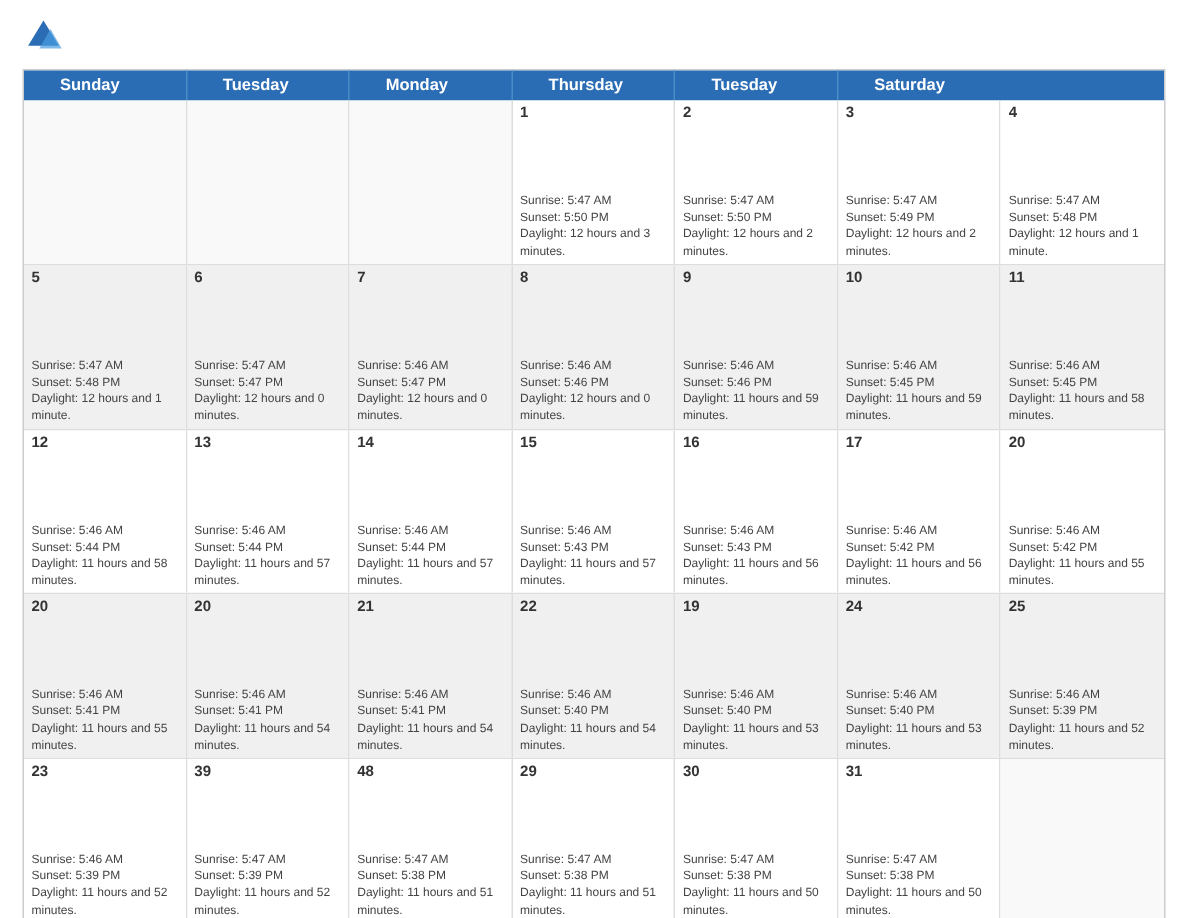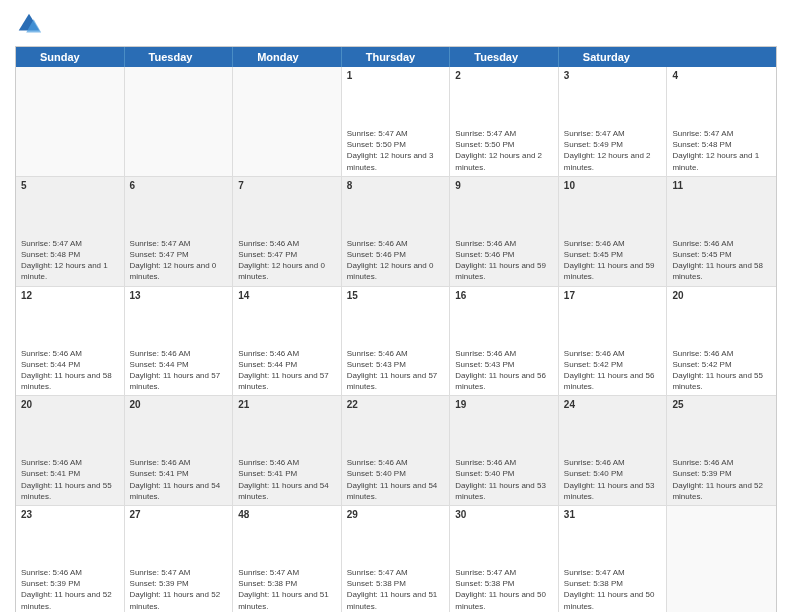--- a/index.html
+++ b/index.html
@@ -301,21 +301,21 @@
           </div>
         </div>
         <div class="cal-row">
           <div class="cal-cell">
             <span class="day-num">23</span>
             <div class="cell-text" style="white-space: pre-line;">Sunrise: 5:46 AM
 Sunset: 5:39 PM
 Daylight: 11 hours and 52 minutes.</div>
           </div>
           <div class="cal-cell">
-            <span class="day-num">27</span>
+            <span class="day-num">39</span>
             <div class="cell-text" style="white-space: pre-line;">Sunrise: 5:47 AM
 Sunset: 5:39 PM
 Daylight: 11 hours and 52 minutes.</div>
           </div>
           <div class="cal-cell">
             <span class="day-num">48</span>
             <div class="cell-text" style="white-space: pre-line;">Sunrise: 5:47 AM
 Sunset: 5:38 PM
 Daylight: 11 hours and 51 minutes.</div>
           </div>

